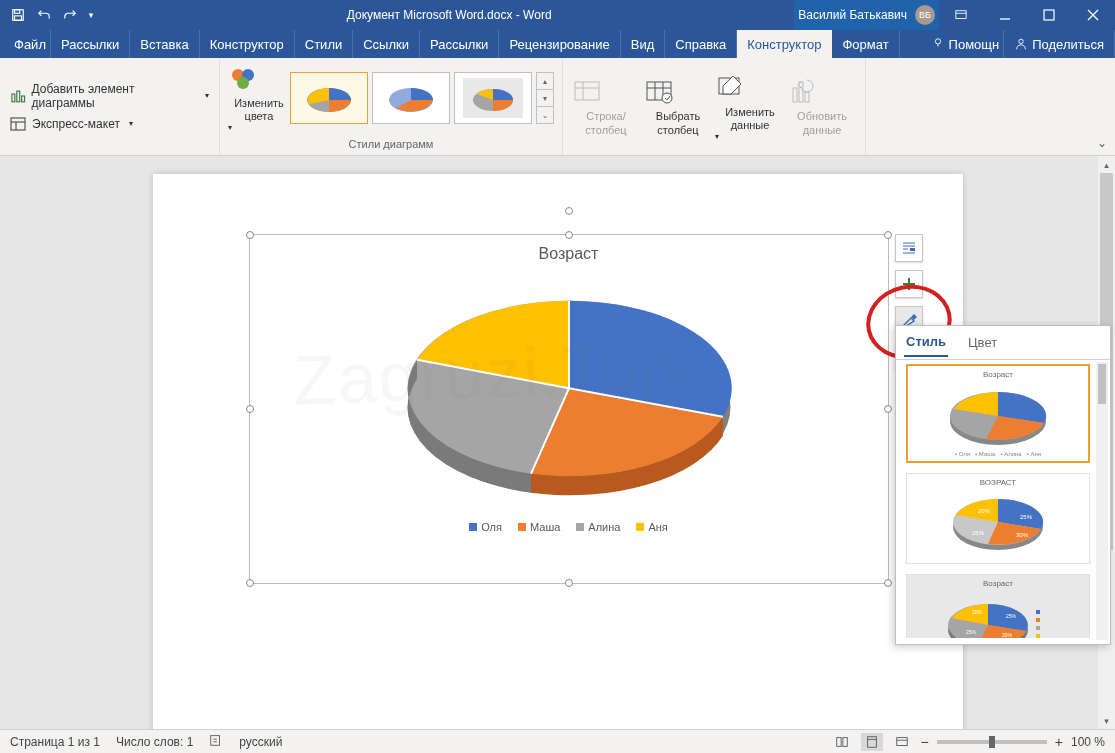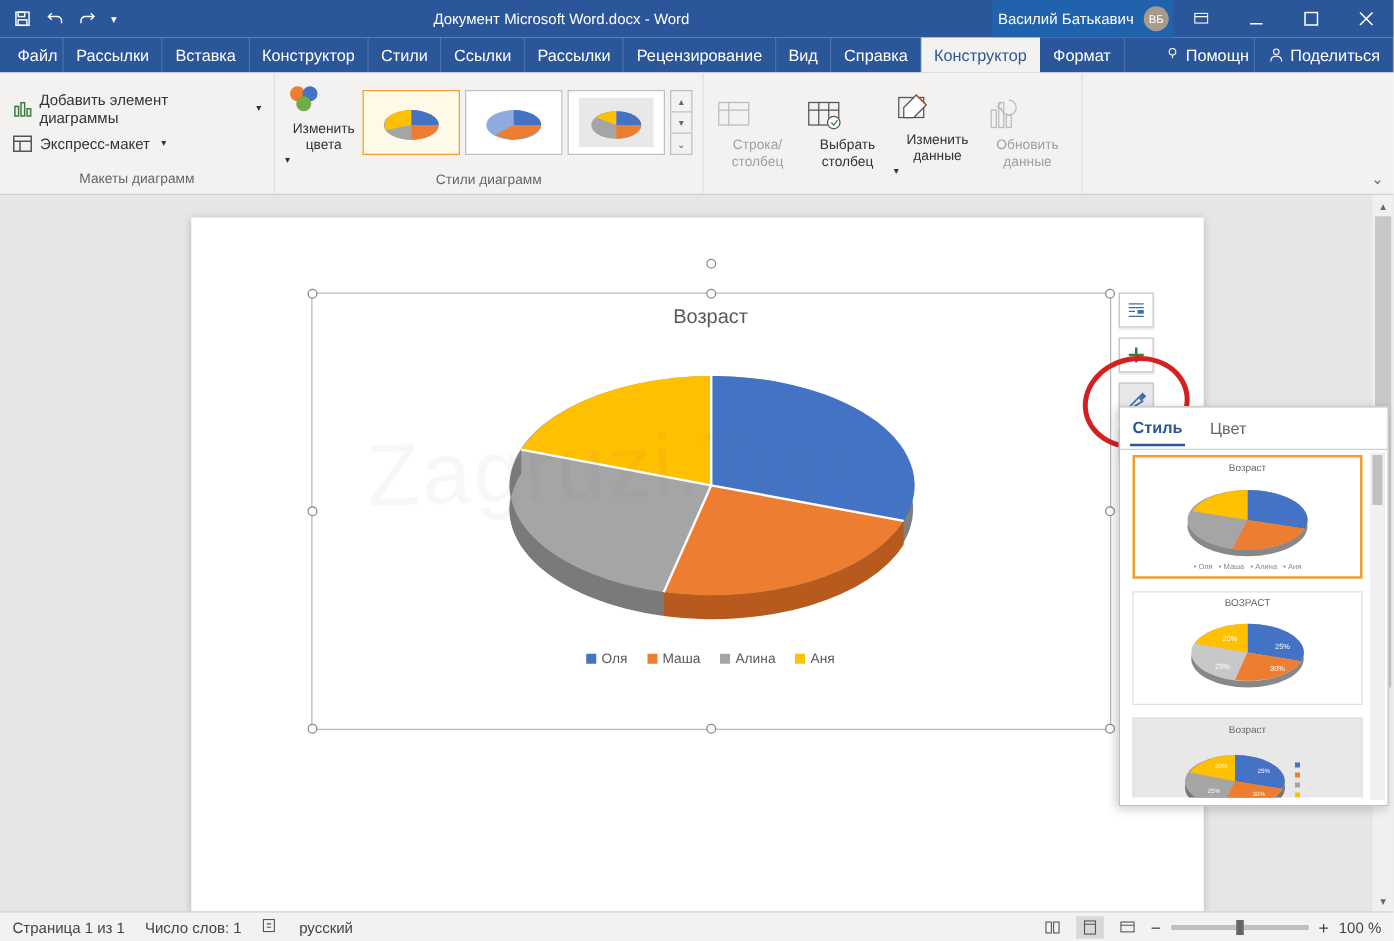--- a/index.html
+++ b/index.html
@@ -207,21 +207,20 @@
       <div class="layouts-btn">
         <svg viewBox="0 0 16 16" fill="none" stroke="#555" stroke-width="1.2">
             <rect x="1" y="2" width="14" height="12"></rect>
             <line x1="1" y1="6" x2="15" y2="6"></line>
             <line x1="6" y1="6" x2="6" y2="14"></line>
           </svg>
         <span>Экспресс-макет</span>
           <span style="font-size:8px;margin-left:3px;">▾</span>
       </div>
     </div>
-    <div class="group-label">Макеты диаграмм</div>
   </div>
 
   <div class="group" style="flex:0 0 auto;">
     <div class="group-body">
       <div class="big-btn" style="width:62px;">
         <div class="ico">
             <svg viewBox="0 0 32 32">
               <circle cx="10" cy="12" r="6" fill="#ed7d31"></circle>
               <circle cx="20" cy="12" r="6" fill="#4472c4"></circle>
               <circle cx="15" cy="20" r="6" fill="#70ad47"></circle>

